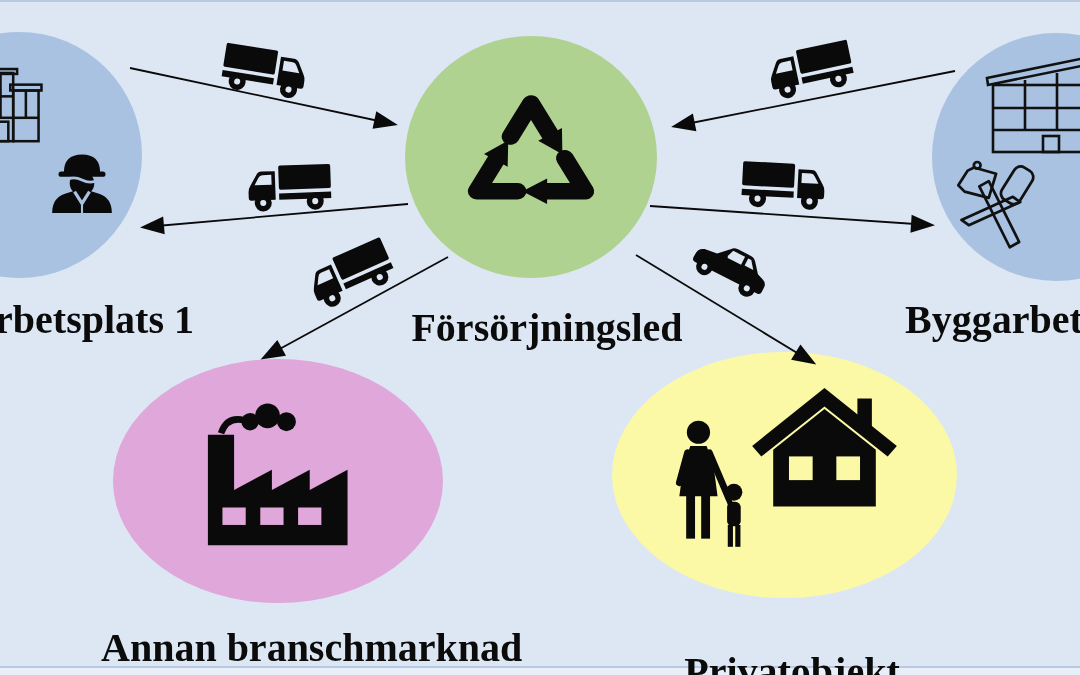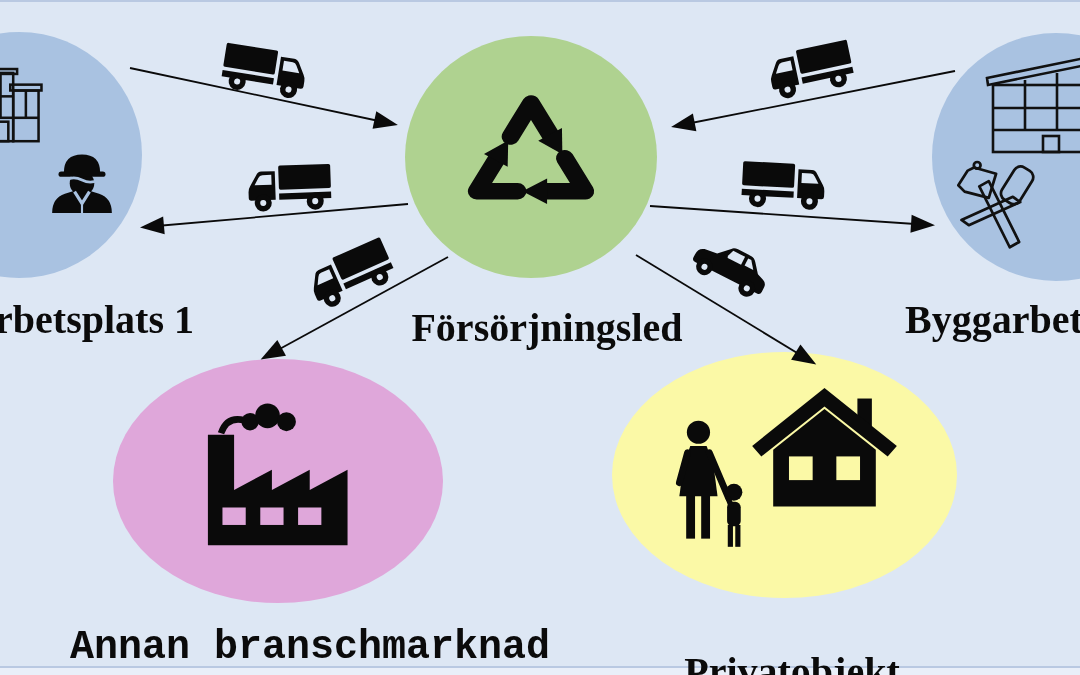--- a/index.html
+++ b/index.html
@@ -177,16 +177,16 @@
     <rect x="49" y="77" width="3.8" height="16" fill="#0a0a0a"></rect>
   </svg>
 
   <div class="abs clip" style="left:-10px;top:298px;width:204px;height:46px;">
     <span class="lbl" style="right:0;top:0;line-height:44px;">Byggarbetsplats 1</span>
   </div>
   <div class="lbl" style="left:380px;top:304px;width:334px;text-align:center;line-height:48px;">Försörjningsled</div>
   <div class="abs clip" style="left:905px;top:298px;width:175px;height:46px;">
     <span class="lbl" style="left:0;top:0;line-height:44px;">Byggarbetsplats 2</span>
   </div>
-  <div class="lbl" style="left:70px;top:626px;width:420px;text-align:right;line-height:44px;font-family:Liberation Mono, monospace;">Annan branschmarknad</div>
+  <div class="lbl" style="left:101px;top:626px;width:420px;text-align:right;line-height:44px;">Annan branschmarknad</div>
   <div class="lbl" style="left:637px;top:650px;width:310px;text-align:center;line-height:44px;">Privatobjekt</div>
 
 </div>
 
 </body></html>

